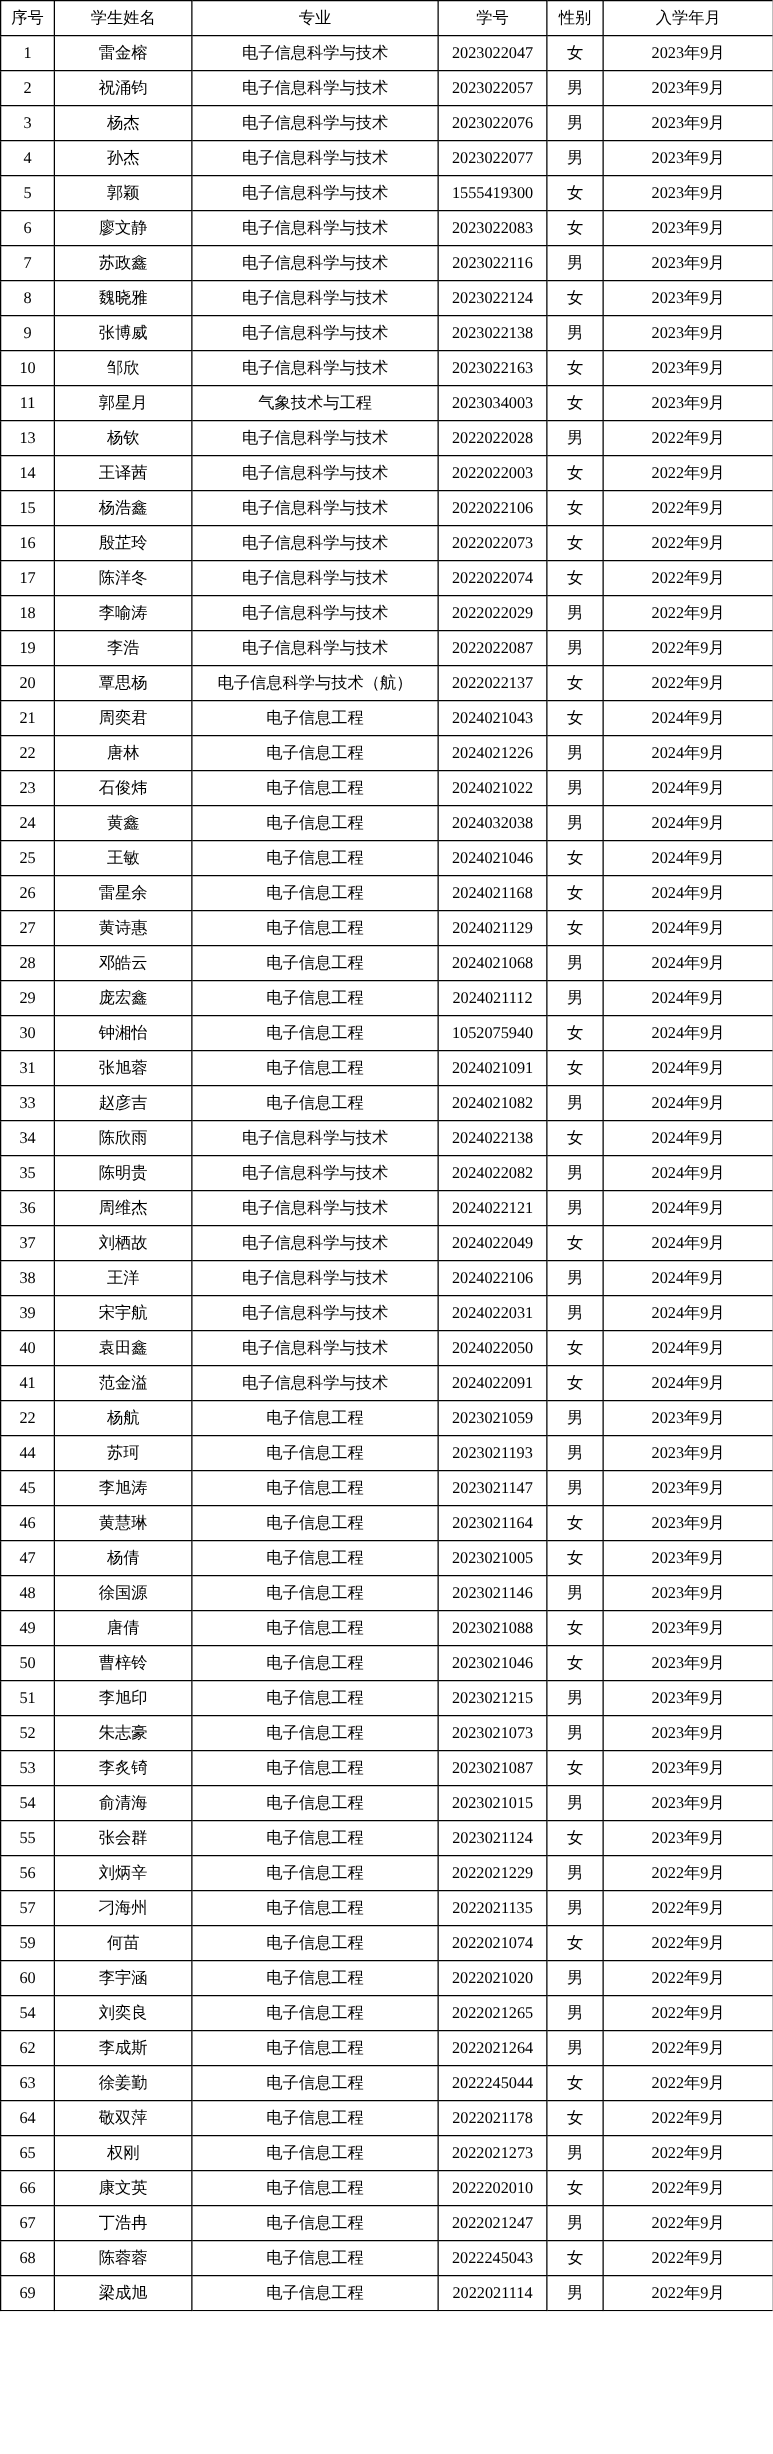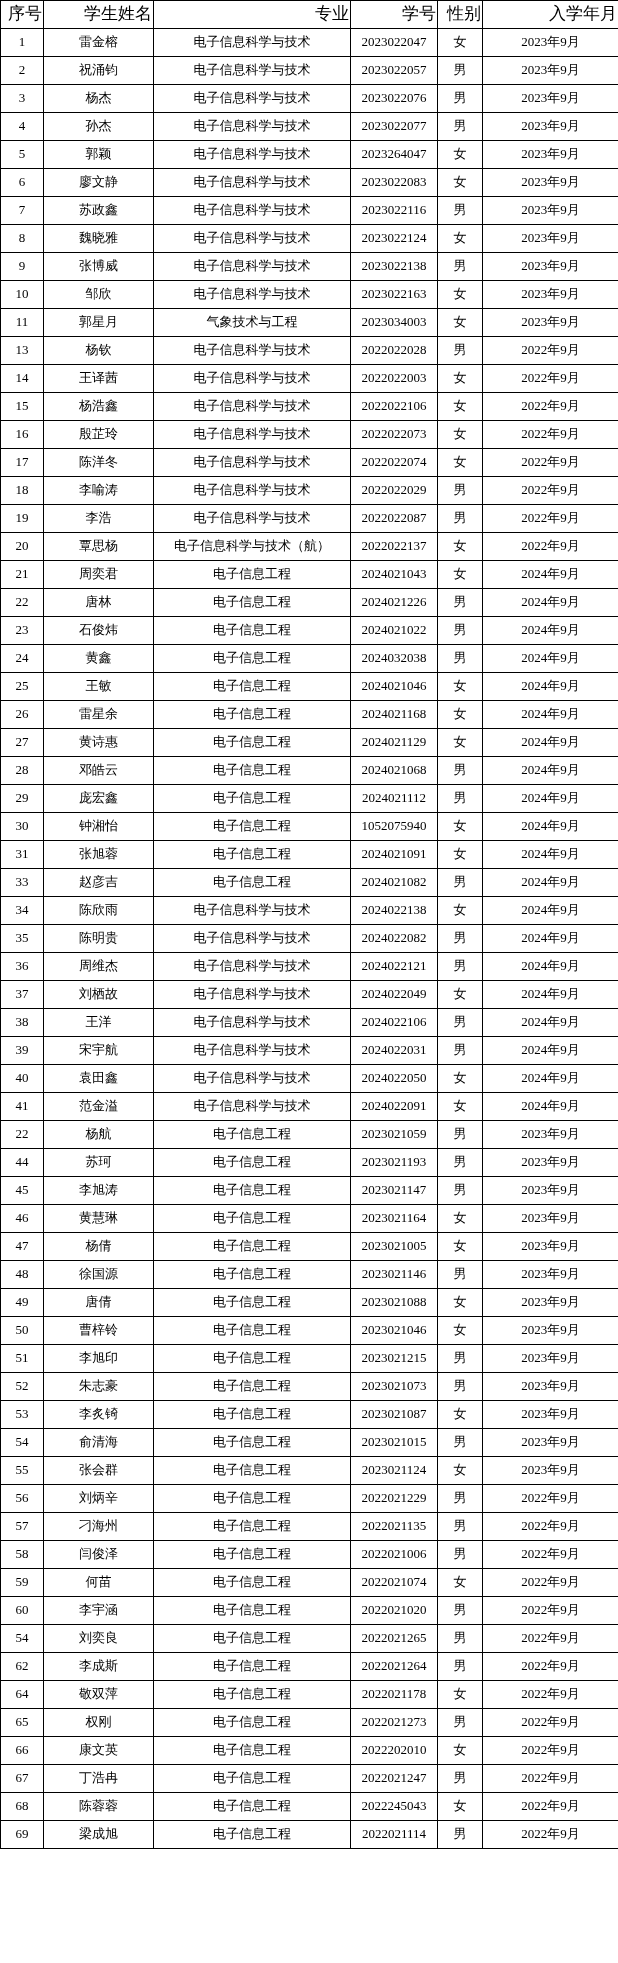--- a/index.html
+++ b/index.html
@@ -24,22 +24,21 @@
     padding: 0 1px;
     text-align: center;
     vertical-align: middle;
     font-size: 13px;
     font-weight: normal;
     line-height: 1.1;
     overflow: hidden;
     white-space: nowrap;
   }
   table.roster th {
-    font-size: 17px;
-    text-align: right;
+    font-size: 13px;
   }
   col.c-no     { width: 43px; }
   col.c-name   { width: 110px; }
   col.c-major  { width: 197px; }
   col.c-id     { width: 87px; }
   col.c-gender { width: 45px; }
   col.c-date   { width: 136px; }
   td.cell-id {
     letter-spacing: 0px;
   }
@@ -96,21 +95,21 @@
         <td class="cell-name">孙杰</td>
         <td class="cell-major">电子信息科学与技术</td>
         <td class="cell-id">2023022077</td>
         <td class="cell-gender">男</td>
         <td class="cell-date">2023年9月</td>
       </tr>
       <tr>
         <td class="cell-no">5</td>
         <td class="cell-name">郭颖</td>
         <td class="cell-major">电子信息科学与技术</td>
-        <td class="cell-id">2023264047</td>
+        <td class="cell-id">1555419300</td>
         <td class="cell-gender">女</td>
         <td class="cell-date">2023年9月</td>
       </tr>
       <tr>
         <td class="cell-no">6</td>
         <td class="cell-name">廖文静</td>
         <td class="cell-major">电子信息科学与技术</td>
         <td class="cell-id">2023022083</td>
         <td class="cell-gender">女</td>
         <td class="cell-date">2023年9月</td>
@@ -493,28 +492,20 @@
       </tr>
       <tr>
         <td class="cell-no">57</td>
         <td class="cell-name">刁海州</td>
         <td class="cell-major">电子信息工程</td>
         <td class="cell-id">2022021135</td>
         <td class="cell-gender">男</td>
         <td class="cell-date">2022年9月</td>
       </tr>
       <tr>
-        <td class="cell-no">58</td>
-        <td class="cell-name">闫俊泽</td>
-        <td class="cell-major">电子信息工程</td>
-        <td class="cell-id">2022021006</td>
-        <td class="cell-gender">男</td>
-        <td class="cell-date">2022年9月</td>
-      </tr>
-      <tr>
         <td class="cell-no">59</td>
         <td class="cell-name">何苗</td>
         <td class="cell-major">电子信息工程</td>
         <td class="cell-id">2022021074</td>
         <td class="cell-gender">女</td>
         <td class="cell-date">2022年9月</td>
       </tr>
       <tr>
         <td class="cell-no">60</td>
         <td class="cell-name">李宇涵</td>
@@ -530,20 +521,28 @@
         <td class="cell-id">2022021265</td>
         <td class="cell-gender">男</td>
         <td class="cell-date">2022年9月</td>
       </tr>
       <tr>
         <td class="cell-no">62</td>
         <td class="cell-name">李成斯</td>
         <td class="cell-major">电子信息工程</td>
         <td class="cell-id">2022021264</td>
         <td class="cell-gender">男</td>
+        <td class="cell-date">2022年9月</td>
+      </tr>
+      <tr>
+        <td class="cell-no">63</td>
+        <td class="cell-name">徐姜勤</td>
+        <td class="cell-major">电子信息工程</td>
+        <td class="cell-id">2022245044</td>
+        <td class="cell-gender">女</td>
         <td class="cell-date">2022年9月</td>
       </tr>
       <tr>
         <td class="cell-no">64</td>
         <td class="cell-name">敬双萍</td>
         <td class="cell-major">电子信息工程</td>
         <td class="cell-id">2022021178</td>
         <td class="cell-gender">女</td>
         <td class="cell-date">2022年9月</td>
       </tr>

